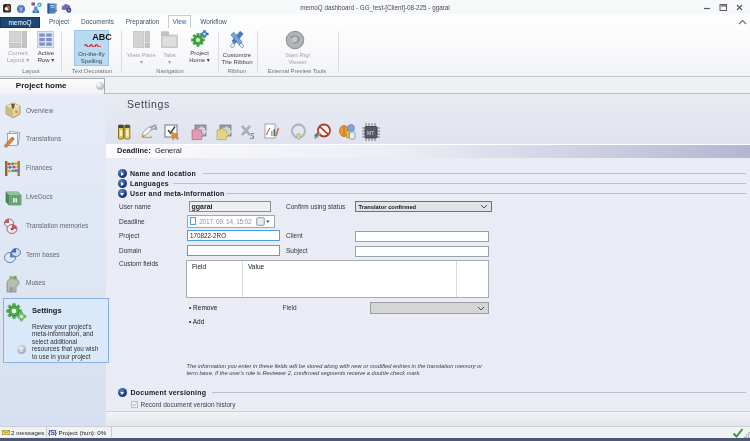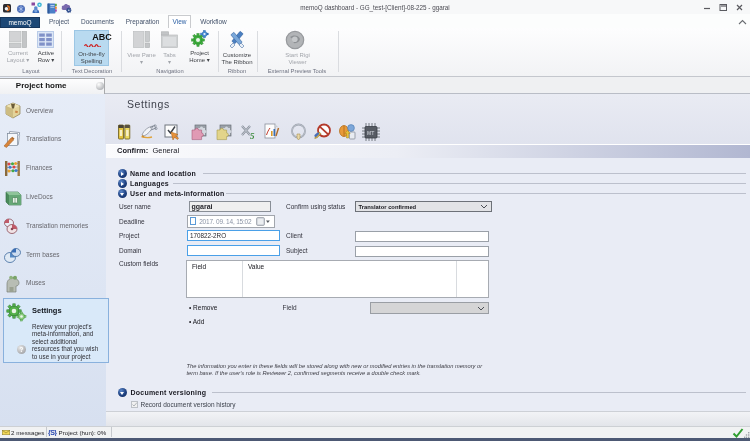--- a/index.html
+++ b/index.html
@@ -369,21 +369,21 @@
   <line x1="0" y1="5" x2="18" y2="5"></line>
       <line x1="0" y1="8" x2="18" y2="8"></line>
       <line x1="0" y1="11" x2="18" y2="11"></line>
       <line x1="0" y1="14" x2="18" y2="14"></line>
  </g>
  <rect x="3" y="3.5" width="12" height="11.5" rx="1" fill="#565b63" stroke="#3a3f46" stroke-width="0.8"></rect>
  <text x="5" y="11.5" font-size="5" fill="#b8bdc4" font-family="Liberation Sans,sans-serif" font-weight="bold">MT</text>
 </svg>
 
 <div class="abs" style="left:106px;top:144px;width:644px;height:12.5px;background:linear-gradient(90deg,#fbfbfd 0%,#eceef5 45%,#b1b7d1 100%);border-top:1px solid #fff;"></div>
-<div class="abs" style="left:117px;top:146px;font-size:7.5px;color:#1c1c24;"><b>Confirm:</b>&nbsp; General</div>
+<div class="abs" style="left:117px;top:146px;font-size:7.5px;color:#1c1c24;"><b>Deadline:</b>&nbsp; General</div>
 
 <div class="sec-circ" style="left:117.5px;top:169px;"></div>
 <div class="sec-title" style="left:130px;top:169.8px;">Name and location</div>
 <div class="sec-line" style="left:203px;top:173px;width:543px;"></div>
 
 <div class="sec-circ" style="left:117.5px;top:179.2px;"></div>
 <div class="sec-title" style="left:130px;top:180px;">Languages</div>
 <div class="sec-line" style="left:173px;top:183.2px;width:573px;"></div>
 
 <div class="sec-circ dn" style="left:117.5px;top:189.4px;"></div>

